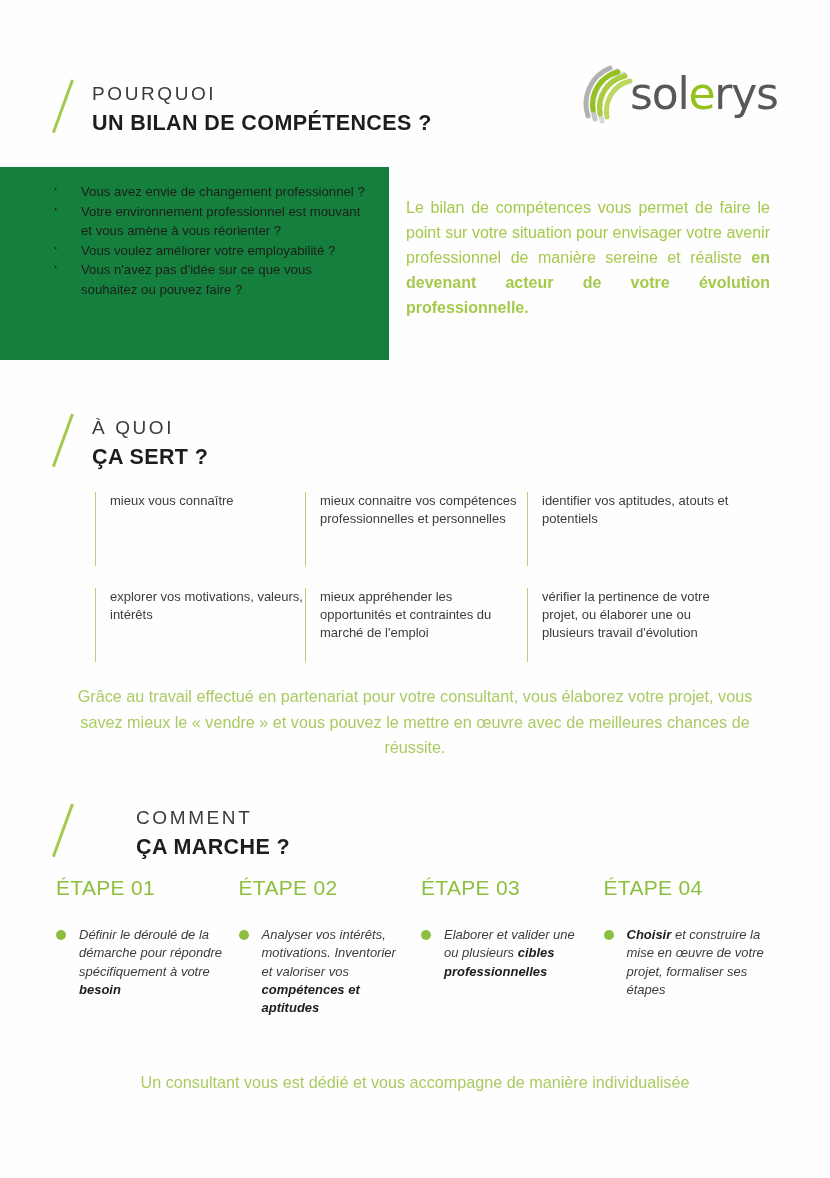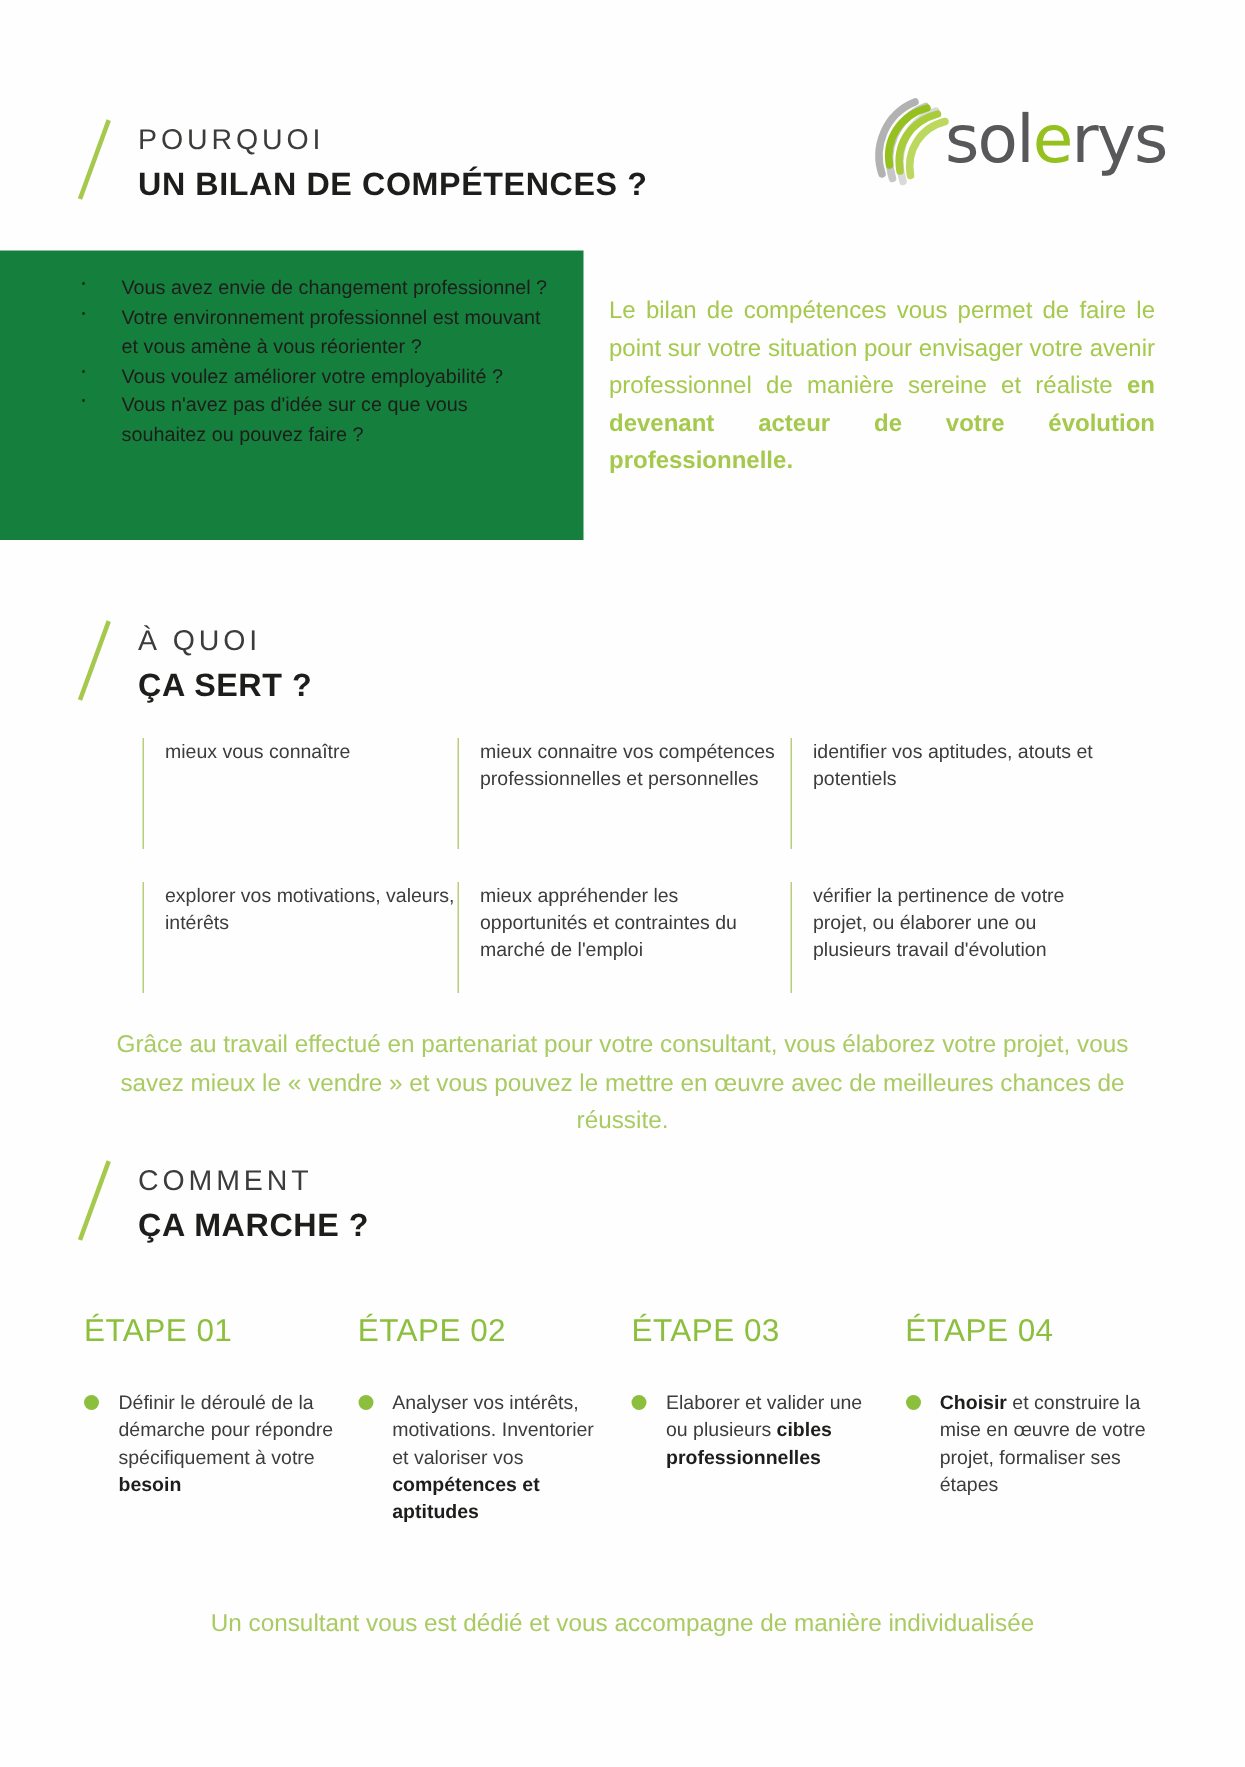--- a/index.html
+++ b/index.html
@@ -179,20 +179,21 @@
     color: #8dbf3f;
     letter-spacing: 0.3px;
     margin-bottom: 26px;
   }
   .step-body {
     position: relative;
     padding-left: 23px;
     font-size: 13px;
     line-height: 18.3px;
     color: #3c3c3b;
+    font-style: italic;
   }
   .step-body::before {
     content: "";
     position: absolute;
     left: 0;
     top: 4px;
     width: 10px;
     height: 10px;
     border-radius: 50%;
     background: #8dbf3f;
@@ -255,21 +256,21 @@
     </div>
     <div class="benefit-row row2">
       <div class="benefit-cell c1">explorer vos motivations, valeurs, intérêts</div>
       <div class="benefit-cell c2">mieux appréhender les opportunités et contraintes du marché de l'emploi</div>
       <div class="benefit-cell c3">vérifier la pertinence de votre projet, ou élaborer une ou plusieurs travail d'évolution</div>
     </div>
   </div>
 
   <div class="green-note note-1">Grâce au travail effectué en partenariat pour votre consultant, vous élaborez votre projet, vous savez mieux le « vendre » et vous pouvez le mettre en œuvre avec de meilleures chances de réussite.</div>
 
-  <div class="section-head" style="left:58px; top:772px;">
+  <div class="section-head" style="left:58px; top:802px;gap:44px;">
     <div class="slash"></div>
     <div class="head-text">
       <div class="head-kicker">COMMENT</div>
       <div class="head-title">ÇA MARCHE ?</div>
     </div>
   </div>
 
   <div class="steps">
     <div class="step">
       <div class="step-title">ÉTAPE 01</div>

